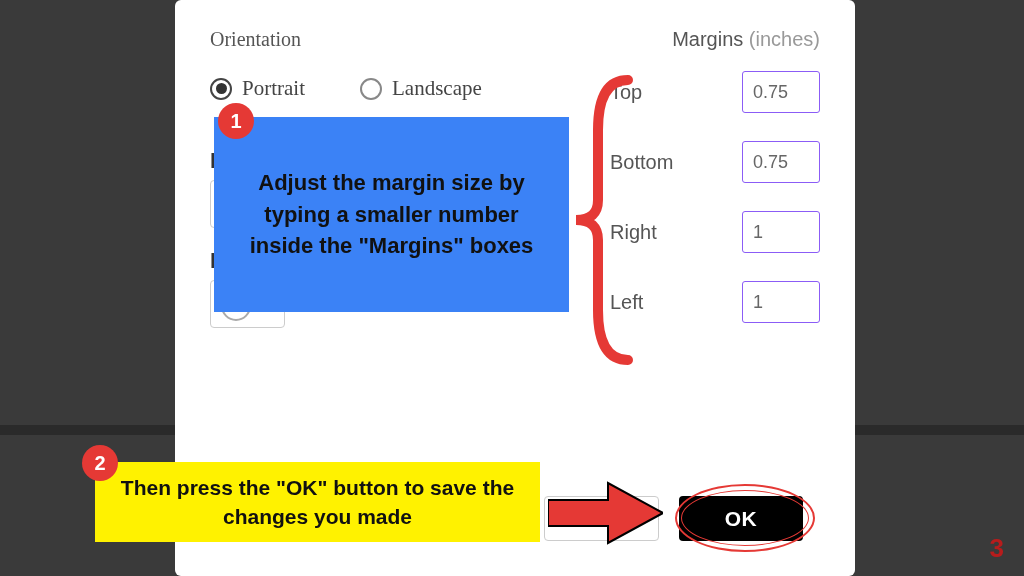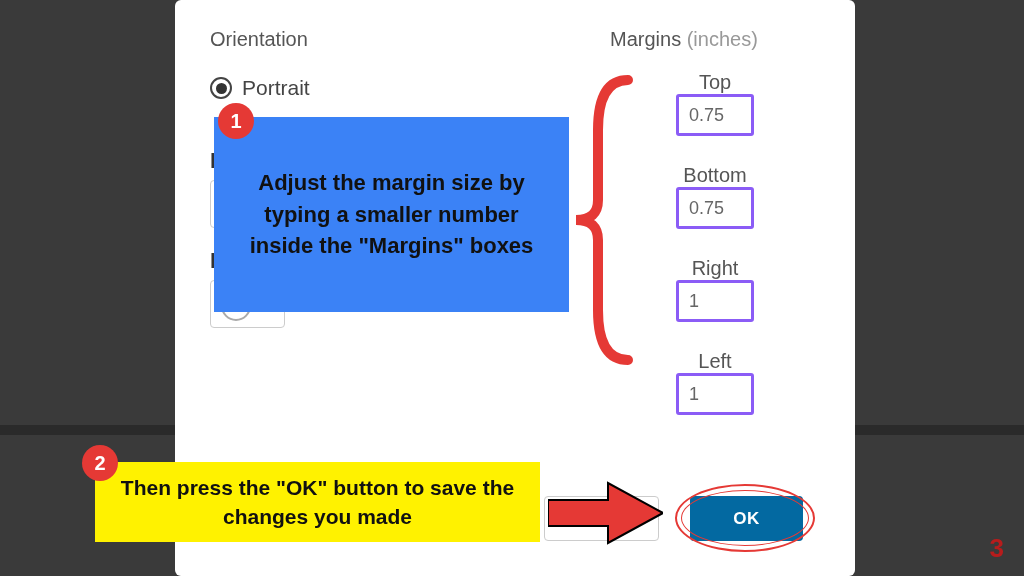--- a/index.html
+++ b/index.html
@@ -30,20 +30,21 @@
     }
     .section-header {
       font-size: 20px;
       color: #555;
       margin-bottom: 22px;
     }
     .orientation-group {
       position: absolute;
       top: 28px;
       left: 35px;
+      font-family: Liberation Serif, serif;
     }
     .radio-row {
       margin-top: 25px;
       display: flex;
       gap: 55px;
       justify-content: space-between;
     }
     .radio-item {
       display: flex;
       align-items: center;
@@ -69,41 +70,40 @@
     }
     .margins-group {
       position: absolute;
       top: 28px;
       right: 35px;
       width: 210px;
     }
     .margins-header {
       font-size: 20px;
       color: #555;
-      text-align: left;
+      text-align: right;
       margin-bottom: 20px;
     }
     .margins-header .unit {
       color: #999;
     }
     .margin-row {
       display: flex;
       align-items: center;
       justify-content: space-between;
       margin-bottom: 28px;
-      flex-direction: column;
     }
     .margin-label {
       font-size: 20px;
       color: #555;
     }
     .margin-input {
       width: 78px;
       height: 42px;
-      border: 3px solid #8b5cf6;
+      border: 1px solid #8b5cf6;
       border-radius: 3px;
       font-size: 18px;
       color: #666;
       padding: 0 10px;
     }
     .peek-box {
       position: absolute;
       left: 35px;
       width: 75px;
       height: 48px;
@@ -147,27 +147,27 @@
       width: 115px;
       height: 45px;
       border: 1px solid #ccc;
       border-radius: 4px;
       background: #fff;
     }
     .ok-btn {
       position: absolute;
       bottom: 35px;
       right: 52px;
-      width: 113px;
+      width: 124px;
       height: 45px;
-      background: #0369a1;
+      background: #000000;
       color: #fff;
       border: none;
       border-radius: 4px;
-      font-size: 17px;
+      font-size: 21px;
       font-weight: bold;
       letter-spacing: 0.5px;
     }
     .ok-highlight {
       position: absolute;
       bottom: 24px;
       right: 40px;
       width: 140px;
       height: 68px;
       border: 2px solid #e53935;
@@ -266,20 +266,24 @@
 
   <div class="orientation-group">
     <div class="section-header">Orientation</div>
     <div class="radio-row">
       <label class="radio-item">
         <span class="radio-outer selected">
             <span class="radio-inner"></span>
           </span>
         <span>Portrait</span>
       </label>
+      <label class="radio-item">
+        <span class="radio-outer"></span>
+        <span>Landscape</span>
+      </label>
     </div>
   </div>
 
   <div class="peek-label l1">P</div>
   <div class="peek-box p1"></div>
   <div class="peek-label l2">P</div>
   <div class="peek-box p2"></div>
 
   <div class="margins-group">
     <div class="margins-header">

